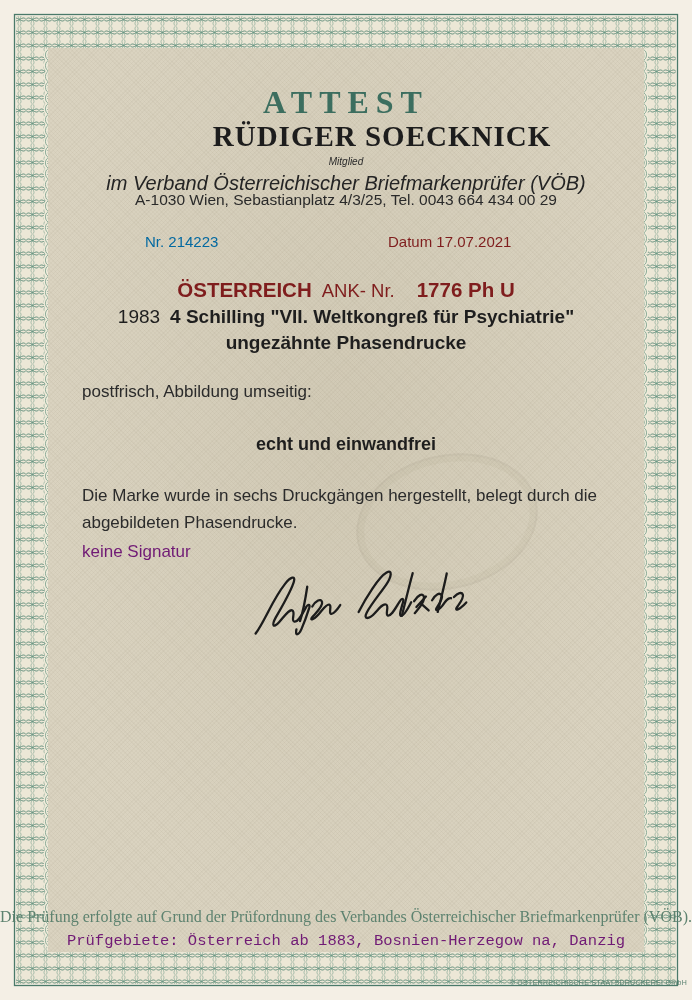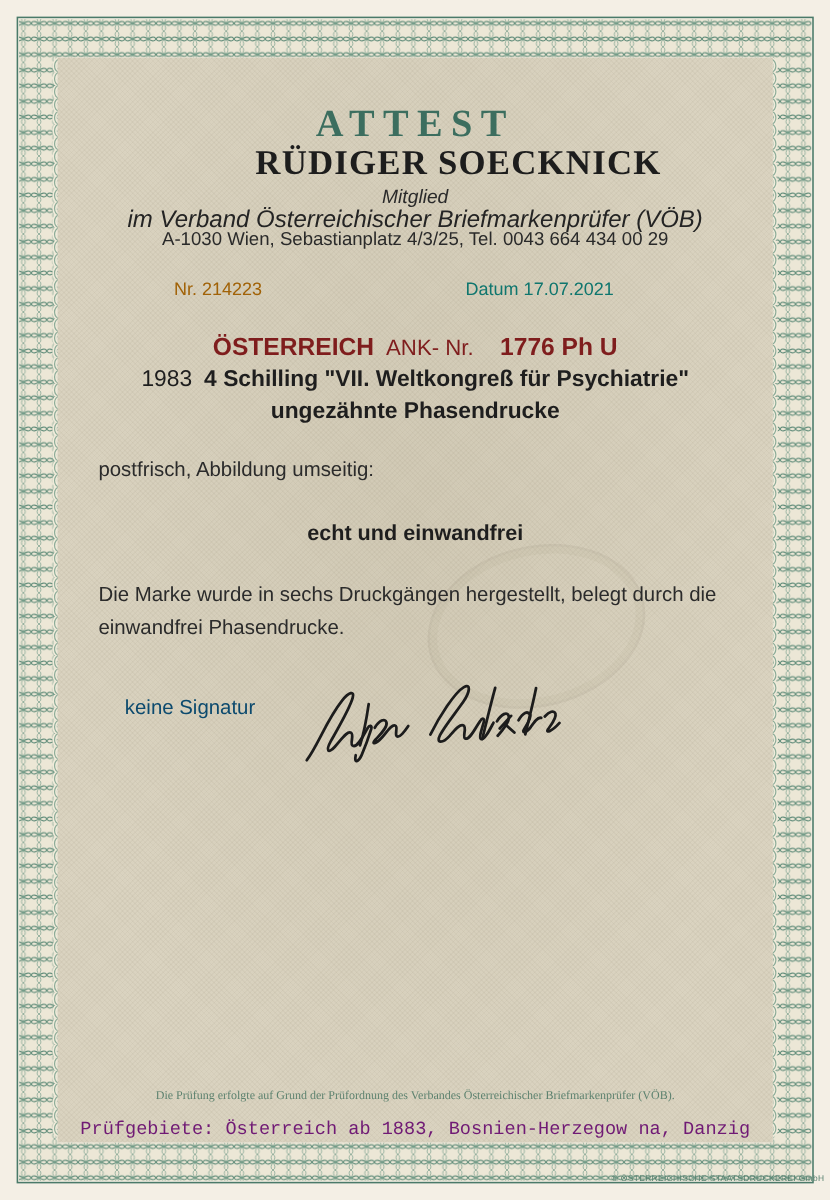--- a/index.html
+++ b/index.html
@@ -25,46 +25,46 @@
       #dad3c0;
   }
   .abs{position:absolute;}
   .ctr{left:0;width:692px;text-align:center;}
   .serif{font-family:"Liberation Serif", serif;}
   .attest{
     top:84px;font-size:32px;letter-spacing:7px;font-weight:600;
     color:#3c6e5f;
   }
   .expert-name{top:120px;font-size:29px;font-weight:bold;letter-spacing:1px;color:#1d1d1d;padding-left:36px;}
-  .membership{top:156px;font-size:16px;font-style:italic;color:#2a2a2a;}
+  .membership{top:156px;font-size:10px;font-style:italic;color:#2a2a2a;}
   .association{top:172px;font-size:20px;font-style:italic;font-weight:500;color:#242424;}
   .address{top:191px;font-size:15.5px;color:#2a2a2a;text-align:center;}
-  .cert-no{left:145px;top:233px;font-size:15px;color:#a16207;}
-  .cert-date{left:388px;top:233px;font-size:15px;color:#0f766e;}
+  .cert-no{left:145px;top:233px;font-size:15px;color:#0369a1;}
+  .cert-date{left:388px;top:233px;font-size:15px;color:#7f1d1d;}
   .item1{top:278px;font-size:20.5px;color:#7f1d1d;}
   .item1 .b{font-weight:bold;}
   .item1 .lbl{font-size:18.5px;padding:0 8px 0 10px;}
   .item1 .num{padding-left:14px;}
   .item2{top:306px;font-size:19px;color:#1e1e1e;}
   .item2 .yr{padding-right:10px;}
   .item2 .b{font-weight:bold;}
   .item3{top:332px;font-size:19px;font-weight:bold;color:#1e1e1e;}
   .condition{left:82px;top:382px;font-size:17px;color:#2b2b2b;}
   .verdict{top:434px;font-size:18px;font-weight:bold;color:#1e1e1e;}
   .finding{left:82px;top:482px;width:552px;font-size:17px;line-height:27px;color:#2b2b2b;}
-  .sig-note{left:82px;top:580px;font-size:17px;color:#0c4a6e;margin-left:22px;}
+  .sig-note{left:82px;top:542px;font-size:17px;color:#701a75;}
   #signature{left:240px;top:560px;}
   .seal{
     left:355px;top:455px;width:180px;height:130px;border-radius:50%;
     border:2px solid rgba(120,110,85,.10);
     box-shadow:inset 0 0 0 6px rgba(120,110,85,.05);
     transform:rotate(-14deg);
   }
   .footer-areas{top:932px;font-size:15.5px;color:#701a75;font-family:Liberation Mono, monospace;}
-  .footer-legal{top:908px;font-size:10px;color:#5d826f;}
+  .footer-legal{top:908px;font-size:16px;color:#5d826f;}
   .printer{right:5px;top:979px;font-size:7px;letter-spacing:.3px;color:#57806f;}
 </style>
 </head>
 <body>
 
 <div id="page">
 
   <svg id="border-svg" width="692" height="1000" aria-hidden="true">
     <defs>
       <pattern id="lace" width="13" height="13" patternUnits="userSpaceOnUse">
@@ -102,21 +102,21 @@
   <div class="abs ctr item1">
     <span class="b">ÖSTERREICH</span><span class="lbl">ANK- Nr.</span><span class="b num">1776 Ph U</span>
   </div>
   <div class="abs ctr item2">
     <span class="yr">1983</span><span class="b">4 Schilling "VII. Weltkongreß für Psychiatrie"</span>
   </div>
   <div class="abs ctr item3">ungezähnte Phasendrucke</div>
 
   <div class="abs ctr verdict">echt und einwandfrei</div>
   <div class="abs condition">postfrisch, Abbildung umseitig:</div>
-  <div class="abs finding">Die Marke wurde in sechs Druckgängen hergestellt, belegt durch die einwandfrei Phasendrucke.</div>
+  <div class="abs finding">Die Marke wurde in sechs Druckgängen hergestellt, belegt durch die abgebildeten Phasendrucke.</div>
   <div class="abs sig-note">keine Signatur</div>
 
   <svg id="signature" class="abs" width="240" height="80" viewBox="0 0 240 80">
     <g fill="none" stroke="#1c1c1c" stroke-width="2.3" stroke-linecap="round" transform="rotate(-3 120 40)">
       <path d="M14,68 C24,56 32,36 46,20 C52,13 57,12 55,18 C52,27 42,42 35,53 C30,61 32,64 38,58 C44,52 49,45 52,47 C55,49 50,57 53,58 C57,60 62,50 66,44 C68,41 70,42 69,45 C66,53 63,60 60,66 C57,72 53,73 55,66"></path>
       <path d="M68,24 C66,34 62,50 59,58"></path>
       <path d="M72,44 C76,38 81,36 82,40 C83,44 76,50 72,54 C68,58 72,58 78,52 C82,48 86,42 89,43 C92,44 88,50 90,52 C92,54 97,48 100,44"></path>
       <path d="M118,52 C126,38 140,18 148,14 C154,11 153,18 147,26 C140,35 130,46 126,53 C122,60 128,60 134,54 C138,50 143,44 146,46 C149,48 144,56 147,57 C151,58 156,48 160,43 C162,40 164,41 163,44 C161,50 158,57 160,58 C163,59 168,50 171,45"></path>
       <path d="M174,16 C170,28 164,48 161,58"></path>
       <path d="M174,44 C178,38 183,36 184,40 C185,44 178,52 174,56"></path>

